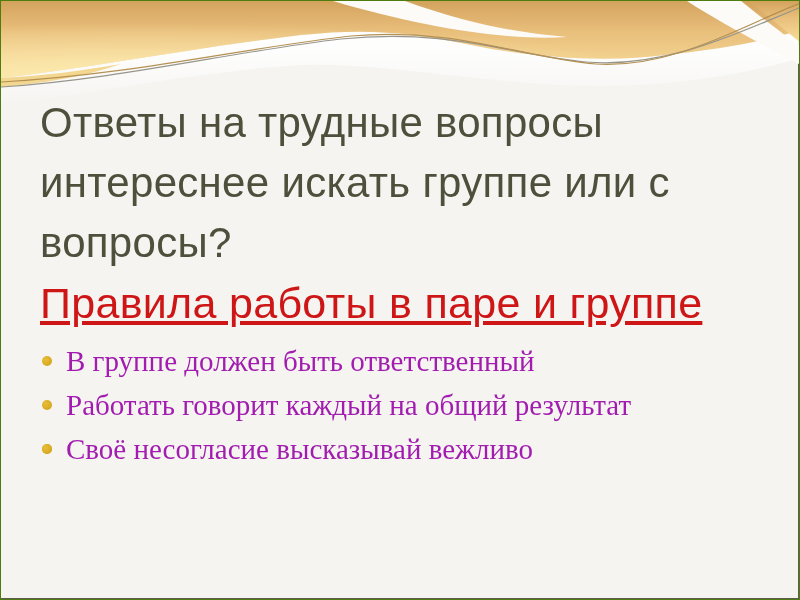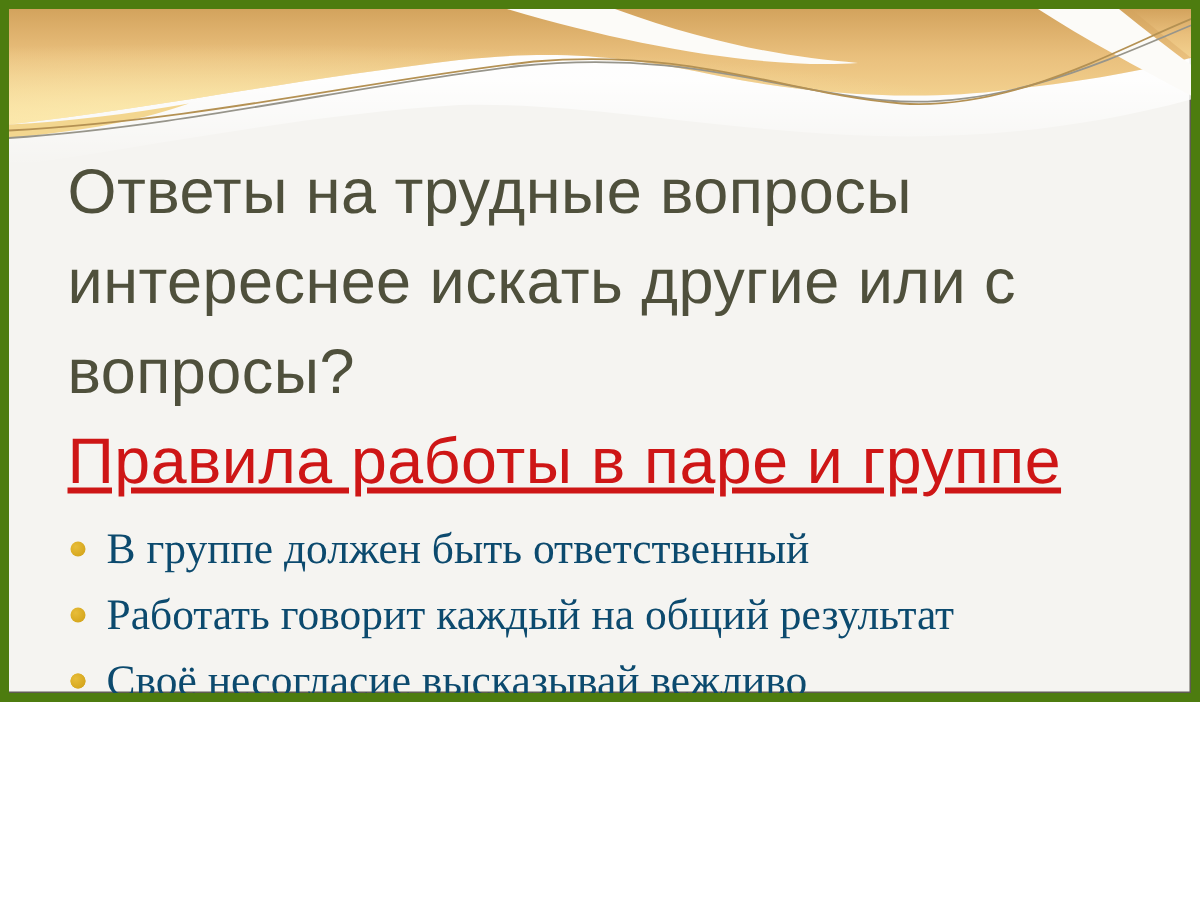--- a/index.html
+++ b/index.html
@@ -3,24 +3,24 @@
 <meta charset="utf-8">
 <style>
   html, body {
     margin: 0;
     padding: 0;
     background: #ffffff;
   }
   .slide {
     position: relative;
     width: 800px;
-    height: 468px;
+    height: 600px;
     box-sizing: border-box;
     background: #f5f4f1;
-    border: 6px solid #4d7c0f;
+    border: 1px solid #4d7c0f;
     box-shadow: inset 0 -1px 0 #5f5b53, inset -1px 0 0 #5f5b53;
     overflow: hidden;
     font-family: "Liberation Sans", sans-serif;
   }
   .header-wave {
     position: absolute;
     top: 0;
     left: 0;
     display: block;
   }
@@ -53,21 +53,21 @@
     margin: 0;
     padding: 0;
     list-style: none;
   }
   .bullets li {
     position: relative;
     padding-left: 25px;
     font-family: "Liberation Serif", serif;
     font-size: 29px;
     line-height: 44px;
-    color: #0c4a6e;
+    color: #a21caf;
     white-space: nowrap;
   }
   .dot {
     position: absolute;
     left: 1px;
     top: 17px;
     width: 10px;
     height: 10px;
     border-radius: 50%;
     background: radial-gradient(circle at 35% 35%, #e8bd3a, #cf9f14);
@@ -120,21 +120,21 @@
     <path d="M0,77 C40,75 80,70 120,63 C80,77 40,82 0,86 Z" fill="#f3d68f"></path>
 
     <path d="M0,86 C120,78 235,50 340,38 C450,27 510,54 585,61
              C668,68 745,28 800,6" stroke="#97958b" stroke-width="1.2" fill="none"></path>
     <path d="M0,81 C130,74 248,46 350,35 C458,26 520,57 595,63
              C675,68 750,20 800,2" stroke="#b49153" stroke-width="1.2" fill="none"></path>
   </svg>
 
   <div class="heading">
     <div class="title-line">Ответы на трудные вопросы</div>
-    <div class="title-line">интереснее искать другие или с</div>
+    <div class="title-line">интереснее искать группе или с</div>
     <div class="title-line">вопросы?</div>
     <div class="subtitle-line">Правила работы в паре и группе</div>
   </div>
 
   <ul class="bullets">
     <li>
       <span class="dot"></span>
       <span>В группе должен быть ответственный</span>
     </li>
     <li>

